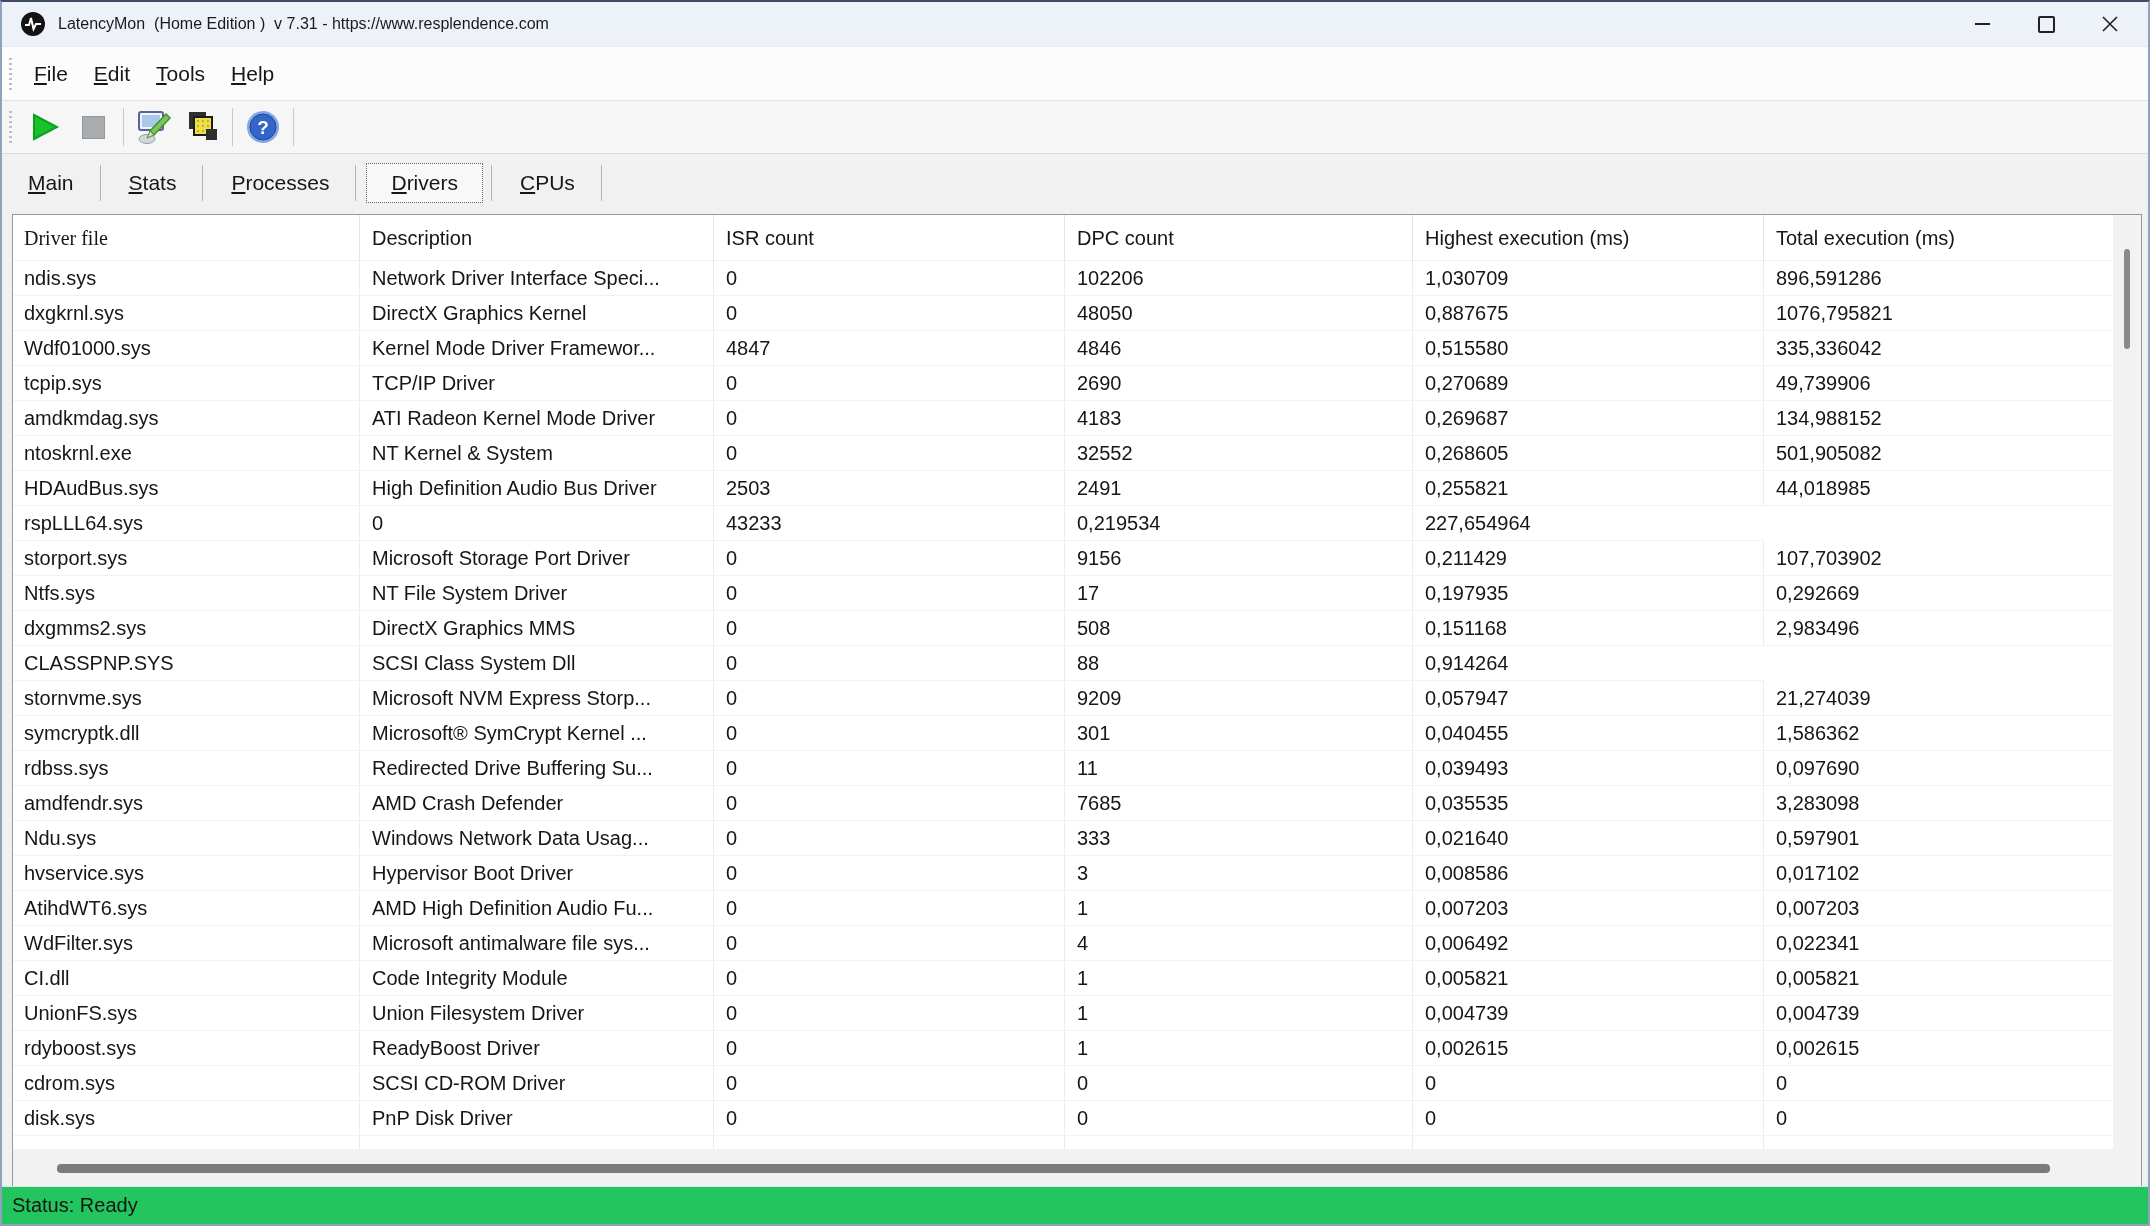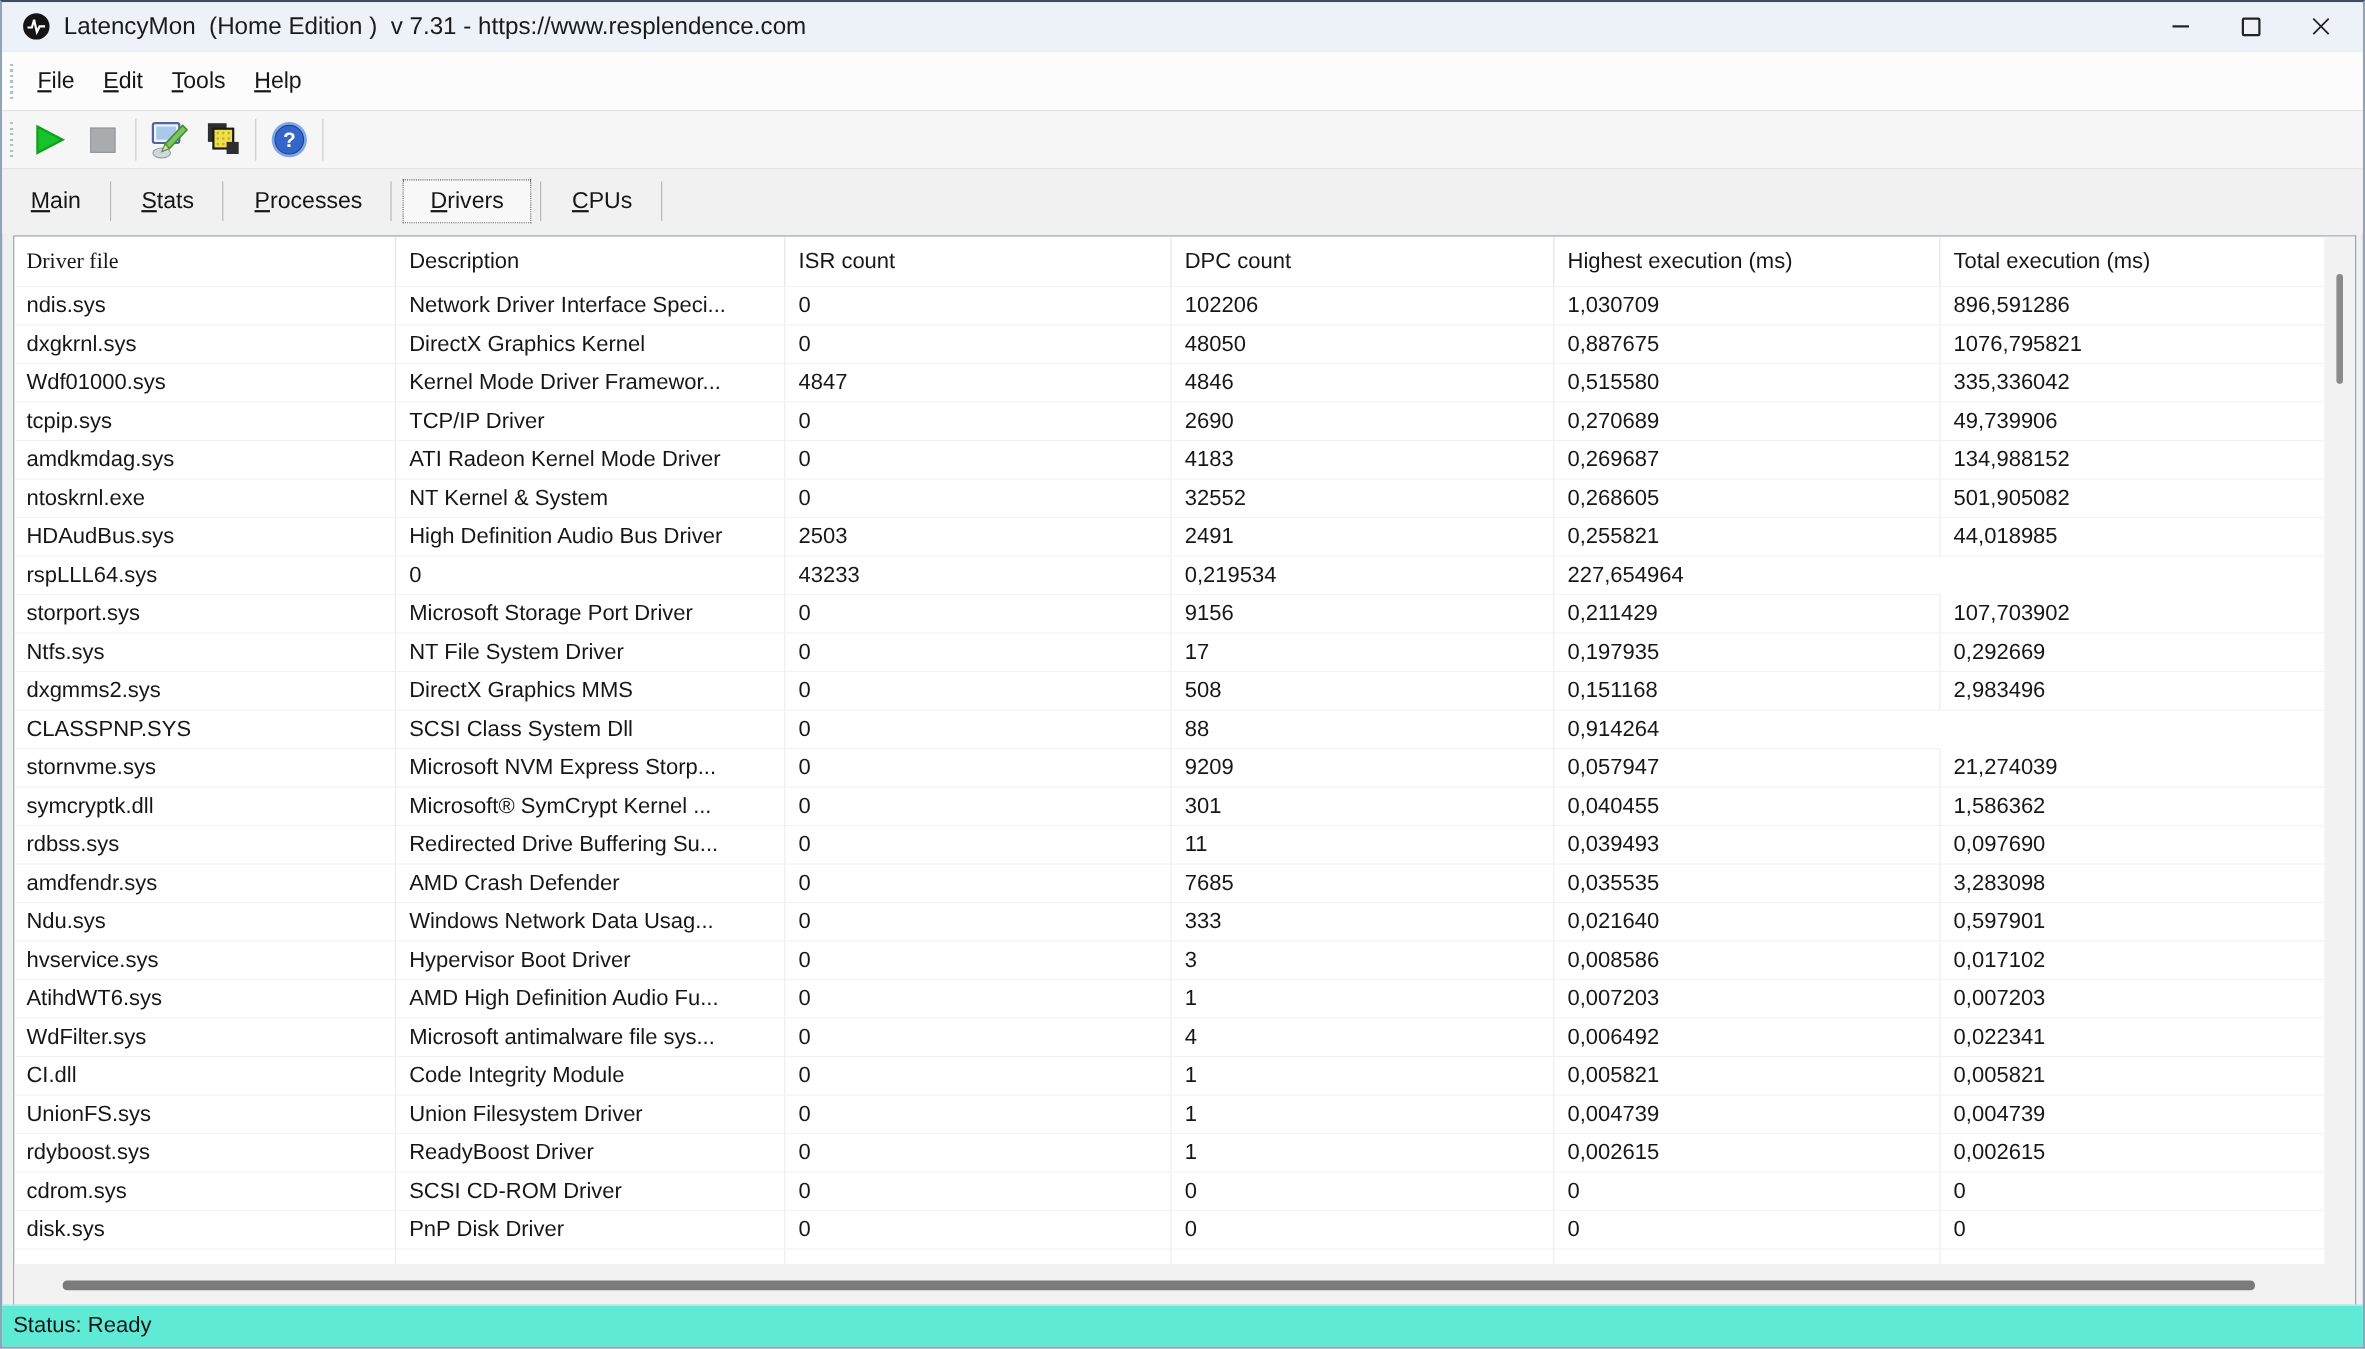--- a/index.html
+++ b/index.html
@@ -6,21 +6,21 @@
   body{
     width:2150px;height:1226px;position:relative;overflow:hidden;
     font-family:"Liberation Sans", sans-serif;color:#161616;background:#f0f0f0;
   }
   .window{position:absolute;inset:0;box-sizing:border-box;
     border:2px solid #8fa3bd;border-top:2px solid #3f4c63;background:#f0f0f0;}
   
   .titlebar{position:absolute;left:0;top:0;right:0;height:44px;background:#edf2f9;}
   .appicon{position:absolute;left:18px;top:9px;width:26px;height:26px;}
   .apptitle{position:absolute;left:56px;top:0;height:44px;line-height:44px;
-    font-size:22px;white-space:pre;color:#1a1a1a;}
+    font-size:16px;white-space:pre;color:#1a1a1a;}
   .wincontrols{position:absolute;right:6px;top:0;height:44px;display:flex;}
   .wbtn{width:64px;height:44px;display:flex;align-items:center;justify-content:center;}
   .min-glyph{width:15px;height:2px;background:#222;}
   .max-glyph{width:13px;height:13px;border:2px solid #222;border-radius:2px;}
   
   .menubar{position:absolute;left:0;top:44px;right:0;height:54px;background:#fcfcfc;
     border-top:1px solid #e9e9e9;display:flex;align-items:center;box-sizing:border-box;}
   .gripper{width:3px;height:32px;margin:0 9px 0 7px;
     background:repeating-linear-gradient(#b9bfc9 0 2px, transparent 2px 5px);}
   .menuitem{display:inline-block;padding:12px 13px;font-size:21px;line-height:52px;}
@@ -53,21 +53,21 @@
   .td{font-size:20px;line-height:35px;padding-left:12px;white-space:nowrap;overflow:hidden;
     border-right:1px solid #ececec;border-bottom:1px solid #f2f2f2;box-sizing:border-box;}
   .td.c1{padding-left:11px;}
   .td.c6{border-right:none;}
   
   .vscroll{position:absolute;top:0;right:0;width:28px;bottom:38px;background:#f2f2f2;}
   .vthumb{position:absolute;left:11px;top:34px;width:6px;height:100px;background:#8a8a8a;border-radius:3px;}
   .hscroll{position:absolute;left:0;right:0;bottom:0;height:38px;background:#f2f2f2;}
   .hthumb{position:absolute;left:44px;right:91px;top:15px;height:9px;background:#7b7b7b;border-radius:4px;}
   
-  .statusbar{position:absolute;left:0;right:0;bottom:0;height:38px;background:#5eead4;
+  .statusbar{position:absolute;left:0;right:0;bottom:0;height:38px;background:#22c55e;
     border-top:1px solid #dfe3ea;box-sizing:border-box;}
   .statustext{position:absolute;left:10px;top:0;line-height:36px;font-size:20px;}
 </style>
 </head>
 <body>
 
 <div class="window">
 
   <div class="titlebar">
     <span class="appicon">

